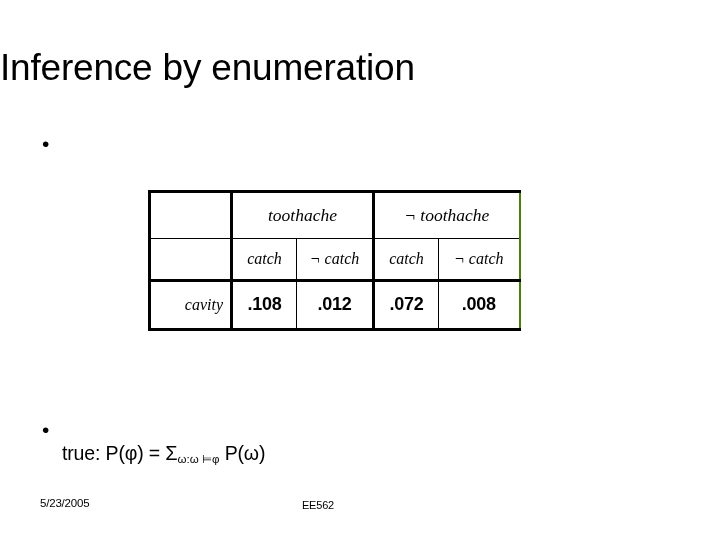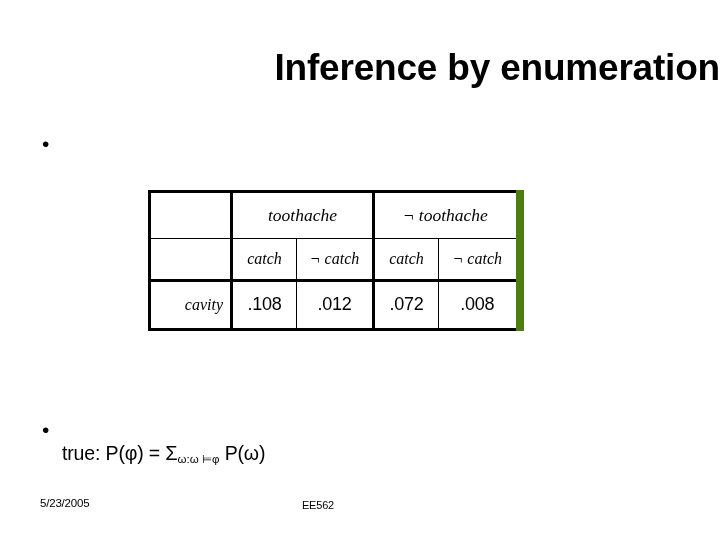--- a/index.html
+++ b/index.html
@@ -15,24 +15,24 @@
     font-family: "Liberation Sans", sans-serif;
     color: #000000;
   }
 
   
   #slide-title {
     position: absolute;
     left: 0;
     top: 46px;
     width: 720px;
-    text-align: right;
+    text-align: left;
     font-size: 37px;
     line-height: 44px;
-    font-weight: 700;
+    font-weight: 400;
     letter-spacing: -0.2px;
     white-space: nowrap;
   }
 
   
   .bullet {
     position: absolute;
     display: flex;
     align-items: flex-start;
   }
@@ -94,21 +94,21 @@
     background: #ffffff;
   }
   
   #joint-table {
     outline: none;
   }
   #joint-table tr td:first-child {
     border-left: 3px solid #000000;
   }
   #joint-table tr td:last-child {
-    border-right: 8px solid #4d7c0f;
+    border-right: 2px solid #4d7c0f;
   }
   #joint-table tr:first-child td {
     border-top: 3px solid #000000;
   }
   #joint-table tr:last-child td {
     border-bottom: 3px solid #000000;
   }
   
   .sep-left {
     border-left: 3px solid #000000 !important;
@@ -132,21 +132,21 @@
   .rowlabel {
     font-family: "Liberation Serif", serif;
     font-style: italic;
     font-size: 16px;
     font-weight: 400;
     text-align: right !important;
     padding-right: 7px !important;
   }
   .val {
     font-family: "Liberation Sans", sans-serif;
-    font-weight: normal;
+    font-weight: bold;
     font-size: 18px;
     letter-spacing: -0.3px;
     margin-top: 18px;
   }
 
   
   #footer-date {
     position: absolute;
     left: 40px;
     top: 496px;

